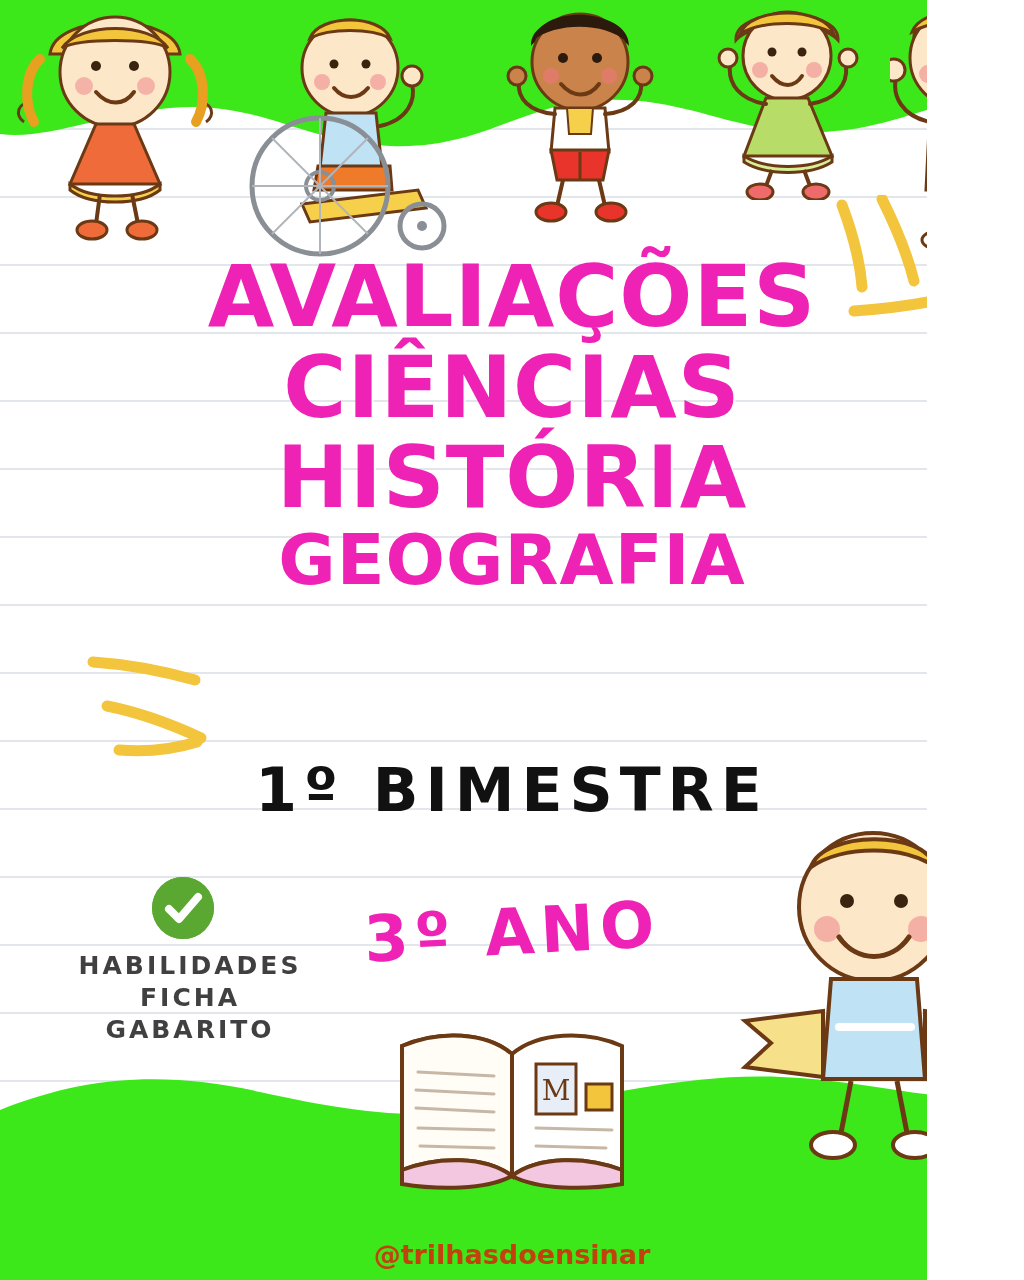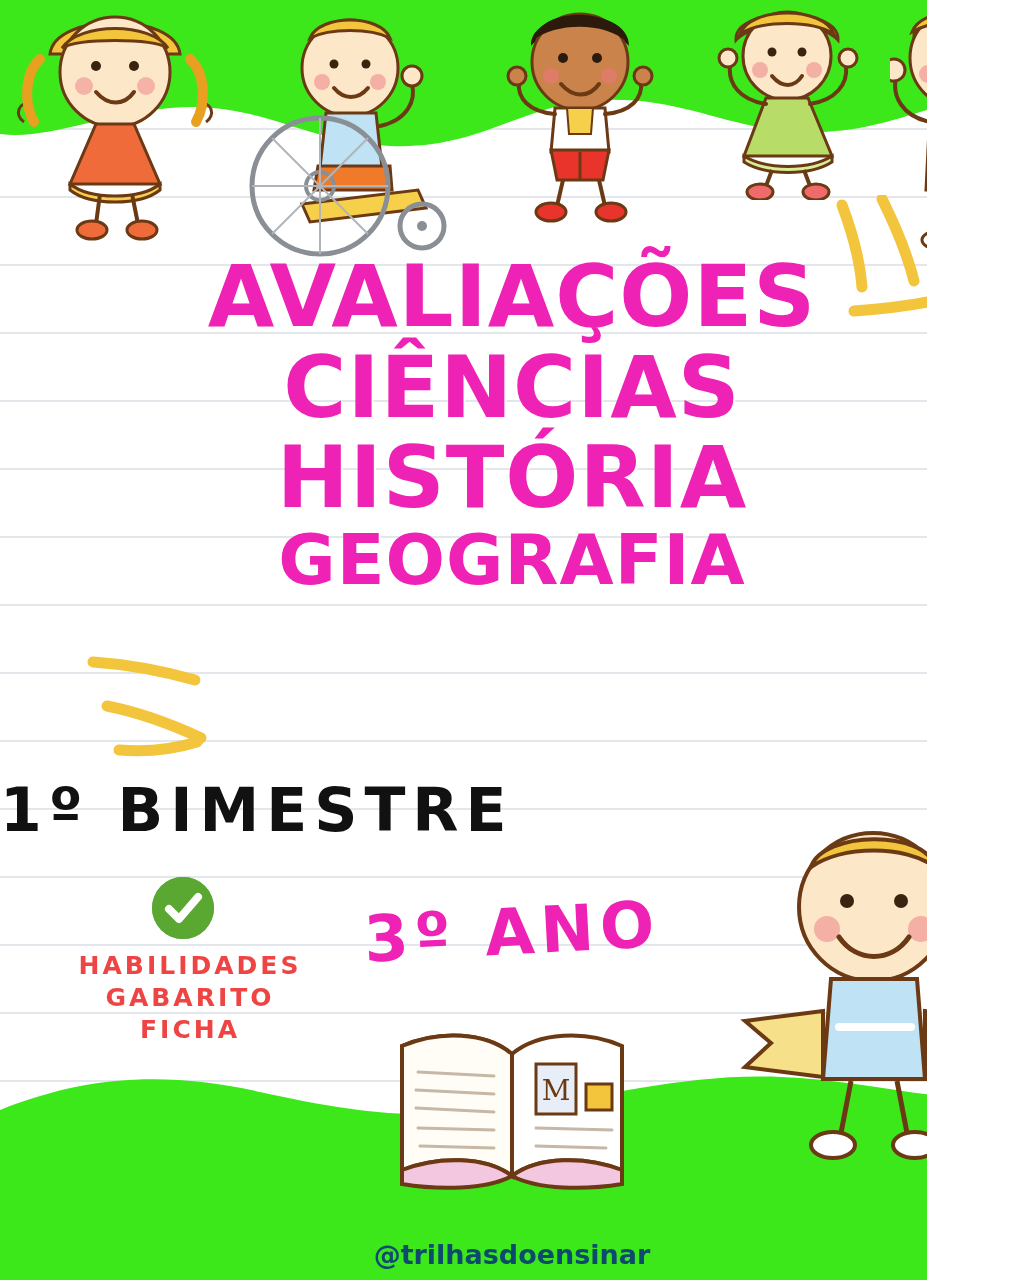--- a/index.html
+++ b/index.html
@@ -76,22 +76,23 @@
     font-family: "DejaVu Sans", sans-serif;
   }
   .hl-1 { font-size: 86px; }
   .hl-2 { font-size: 86px; margin-top: 8px; }
   .hl-3 { font-size: 86px; margin-top: 8px; }
   .hl-4 { font-size: 70px; margin-top: 8px; }
 
   .subline {
     position: absolute;
     left: 0;
-    top: 775px;
-    width: 1024px;
+    top: 755px;
+    width: 1024px;
+    text-align: center;
     z-index: 6;
   }
   .bimestre {
     display: inline-block;
     color: #111111;
     font-size: 60px;
     font-weight: bold;
     letter-spacing: 7px;
     font-family: "DejaVu Sans", sans-serif;
   }
@@ -126,38 +127,38 @@
   }
   .check-badge svg { display: block; }
 
   .features {
     position: absolute;
     left: 30px;
     top: 950px;
     width: 320px;
     text-align: center;
     z-index: 6;
-    color: #ef4444;
+    color: #404040;
     font-family: "DejaVu Sans", sans-serif;
     font-weight: bold;
     font-size: 25px;
     letter-spacing: 3px;
     line-height: 1.28;
   }
   .features div { white-space: nowrap; }
 
   
   .handle {
     position: absolute;
     left: 0;
     bottom: 10px;
     width: 1024px;
     text-align: center;
     z-index: 8;
-    color: #0c4a6e;
+    color: #c2410c;
     font-size: 27px;
     font-weight: bold;
     font-family: "DejaVu Sans", sans-serif;
   }
 
   
   .kid { position: absolute; z-index: 5; }
   .kid-1 { left: 10px;  top: 4px;   width: 210px; height: 240px; }
   .kid-2 { left: 240px; top: 8px;   width: 230px; height: 250px; }
   .kid-3 { left: 505px; top: 0px;   width: 150px; height: 225px; }
@@ -370,22 +371,22 @@
 
   <div class="check-badge">
     <svg viewBox="0 0 62 62" width="62" height="62">
       <circle cx="31" cy="31" r="31" fill="#5aa832"></circle>
       <path d="M17 32 L27 42 L46 20" stroke="#ffffff" stroke-width="8" fill="none" stroke-linecap="round" stroke-linejoin="round"></path>
     </svg>
   </div>
 
   <div class="features">
     <div>HABILIDADES</div>
+    <div>FICHA</div>
     <div>GABARITO</div>
-    <div>FICHA</div>
   </div>
 
   <svg class="kid book" viewBox="0 0 245 190">
     <path d="M12 36 C50 20 96 22 122 44 C148 22 196 20 232 36 L232 160 C196 146 148 146 122 166
              C96 146 48 146 12 160 Z" fill="#ffffff" stroke="#6b3a14" stroke-width="4"></path>
     <path d="M122 44 L122 166" stroke="#6b3a14" stroke-width="4"></path>
     <path d="M12 36 C50 20 96 22 122 44 L122 166 C96 146 48 146 12 160 Z" fill="#fffdf5" stroke="#6b3a14" stroke-width="4"></path>
     <g stroke="#c6b7a6" stroke-width="3" stroke-linecap="round">
       <path d="M28 62 L104 66"></path>
         <path d="M26 80 L104 84"></path>

